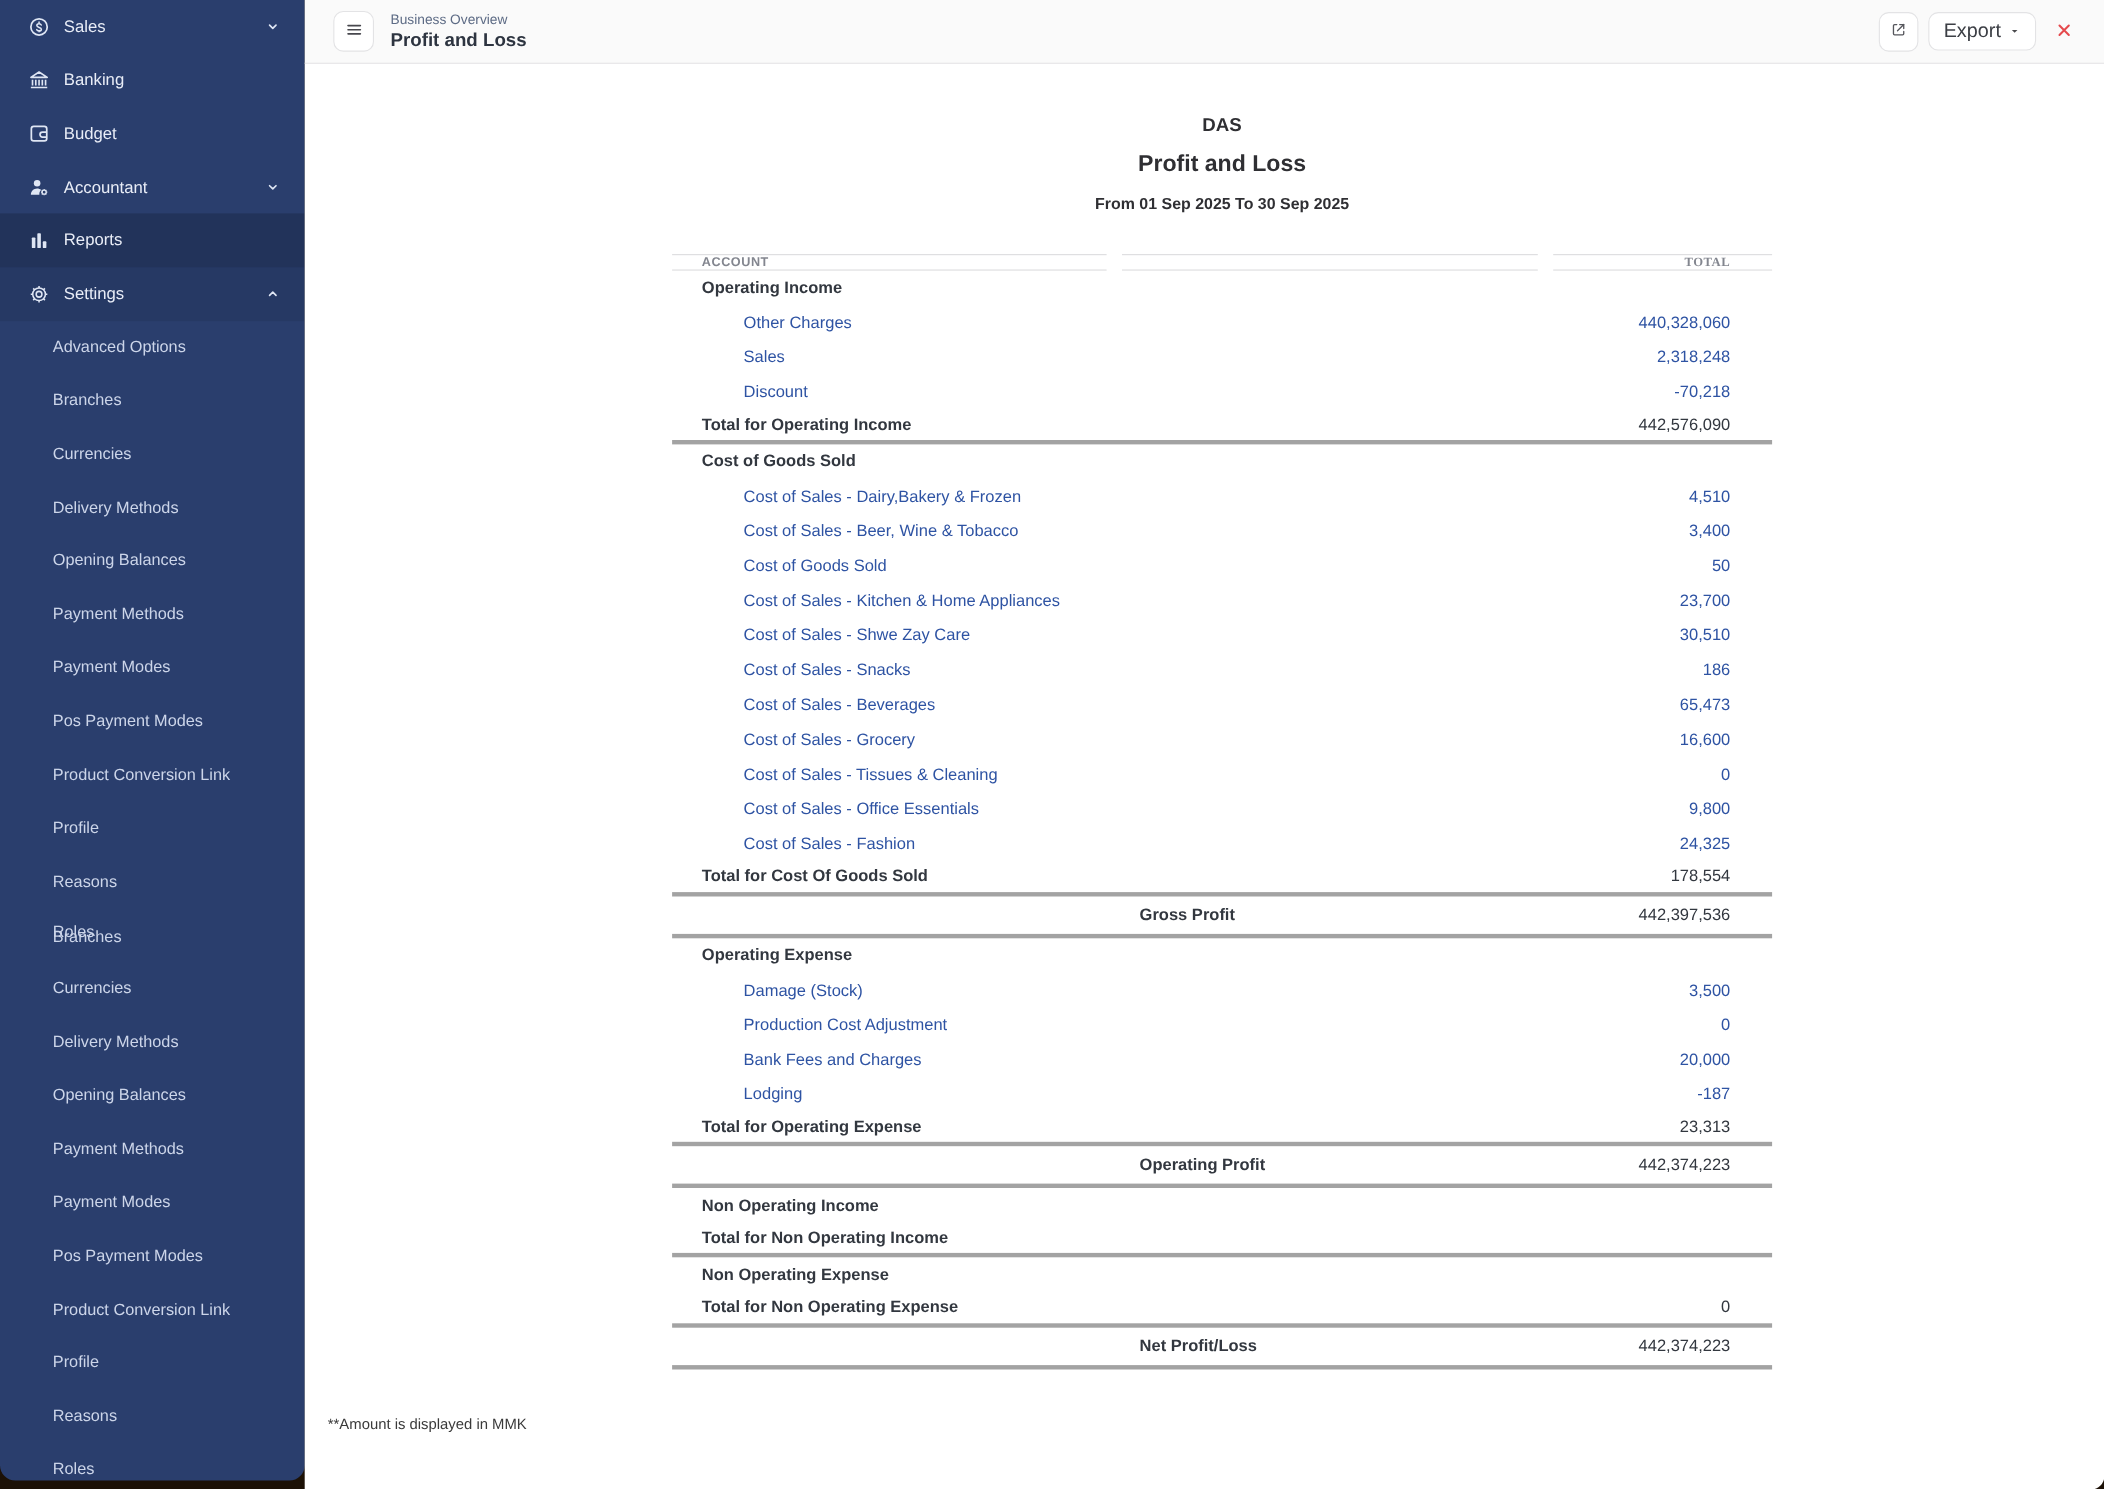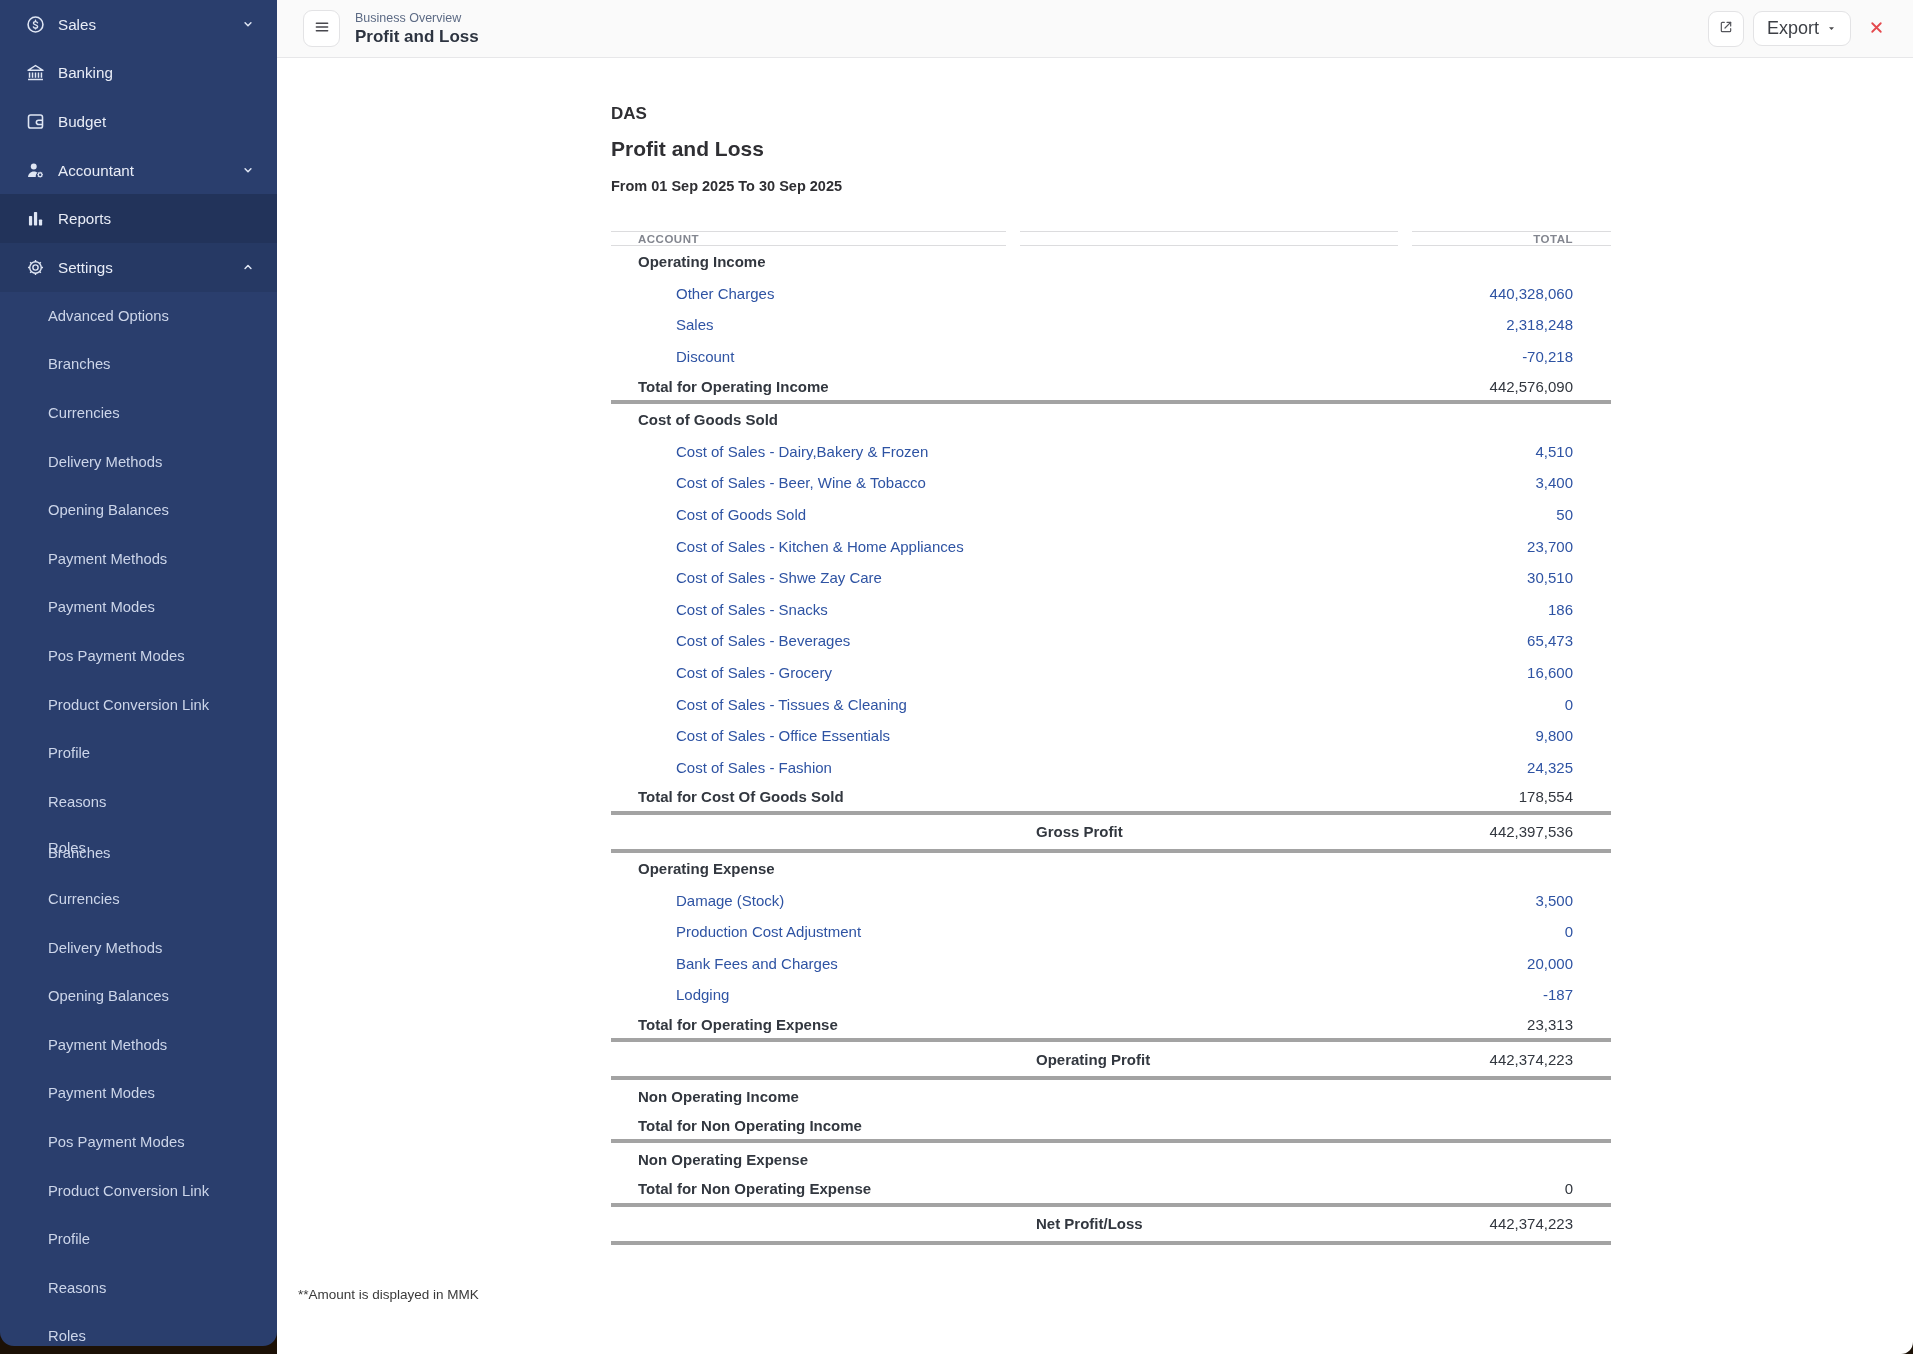--- a/index.html
+++ b/index.html
@@ -43,32 +43,32 @@
                 font-family:inherit; font-size:18px; color:#3c3f45; display:flex; align-items:center;
                 gap:7px; cursor:pointer; }
   .export-btn svg { width:11px; height:11px; color:#4a4a4d; }
   .close-btn { background:none; border:none; color:#e5494d; cursor:pointer; margin-left:8px;
                display:flex; align-items:center; }
   .close-btn svg { width:17px; height:17px; }
 
   
   .content { position:absolute; left:277px; top:58px; right:0; bottom:0; background:#fff;
              border-bottom-right-radius:12px; overflow:hidden; }
-  .report-head { width:1000px; margin:46px 0 0 334px; text-align:left; color:#2f2f33; }
+  .report-head { width:1000px; margin:46px 0 0 334px; text-align:center; color:#2f2f33; }
   .company { font-size:17px; font-weight:700; }
   .rtitle  { font-size:21px; font-weight:700; margin-top:13px; }
   .rdate   { font-size:14.5px; font-weight:700; margin-top:17px; }
 
   .ptable { width:1000px; margin:37px 0 0 334px; font-size:15px; color:#32373f; }
   .thead { display:flex; gap:14px; height:15px; }
   .hc { border-top:1px solid #dcdcde; border-bottom:1px solid #dcdcde; display:flex; align-items:center;
         font-size:11.5px; font-weight:700; letter-spacing:0.5px; color:#83868f; }
   .hc1 { flex:0 0 395px; padding-left:27px; }
   .hc2 { flex:0 0 378px; }
-  .hc3 { flex:1; justify-content:flex-end; padding-right:38px; }
+  .hc3 { flex:1; justify-content:flex-end; padding-right:38px;font-family:Liberation Serif, serif; }
 
   .trow { display:flex; gap:14px; height:31.6px; align-items:center; }
   .trow .c1 { flex:0 0 395px; padding-left:27px; overflow:hidden; white-space:nowrap; }
   .trow .c2 { flex:0 0 378px; padding-left:16px; }
   .trow .c3 { flex:1; text-align:right; padding-right:38px; }
   .trow.section .c1 { font-weight:700; }
   .trow.total .c1 { font-weight:700; }
   .trow.item .c1 { padding-left:65px; }
   .trow.item .c1 .link { color:#2e53a3; cursor:pointer; }
   .trow.item .c3 { color:#2e53a3; }

